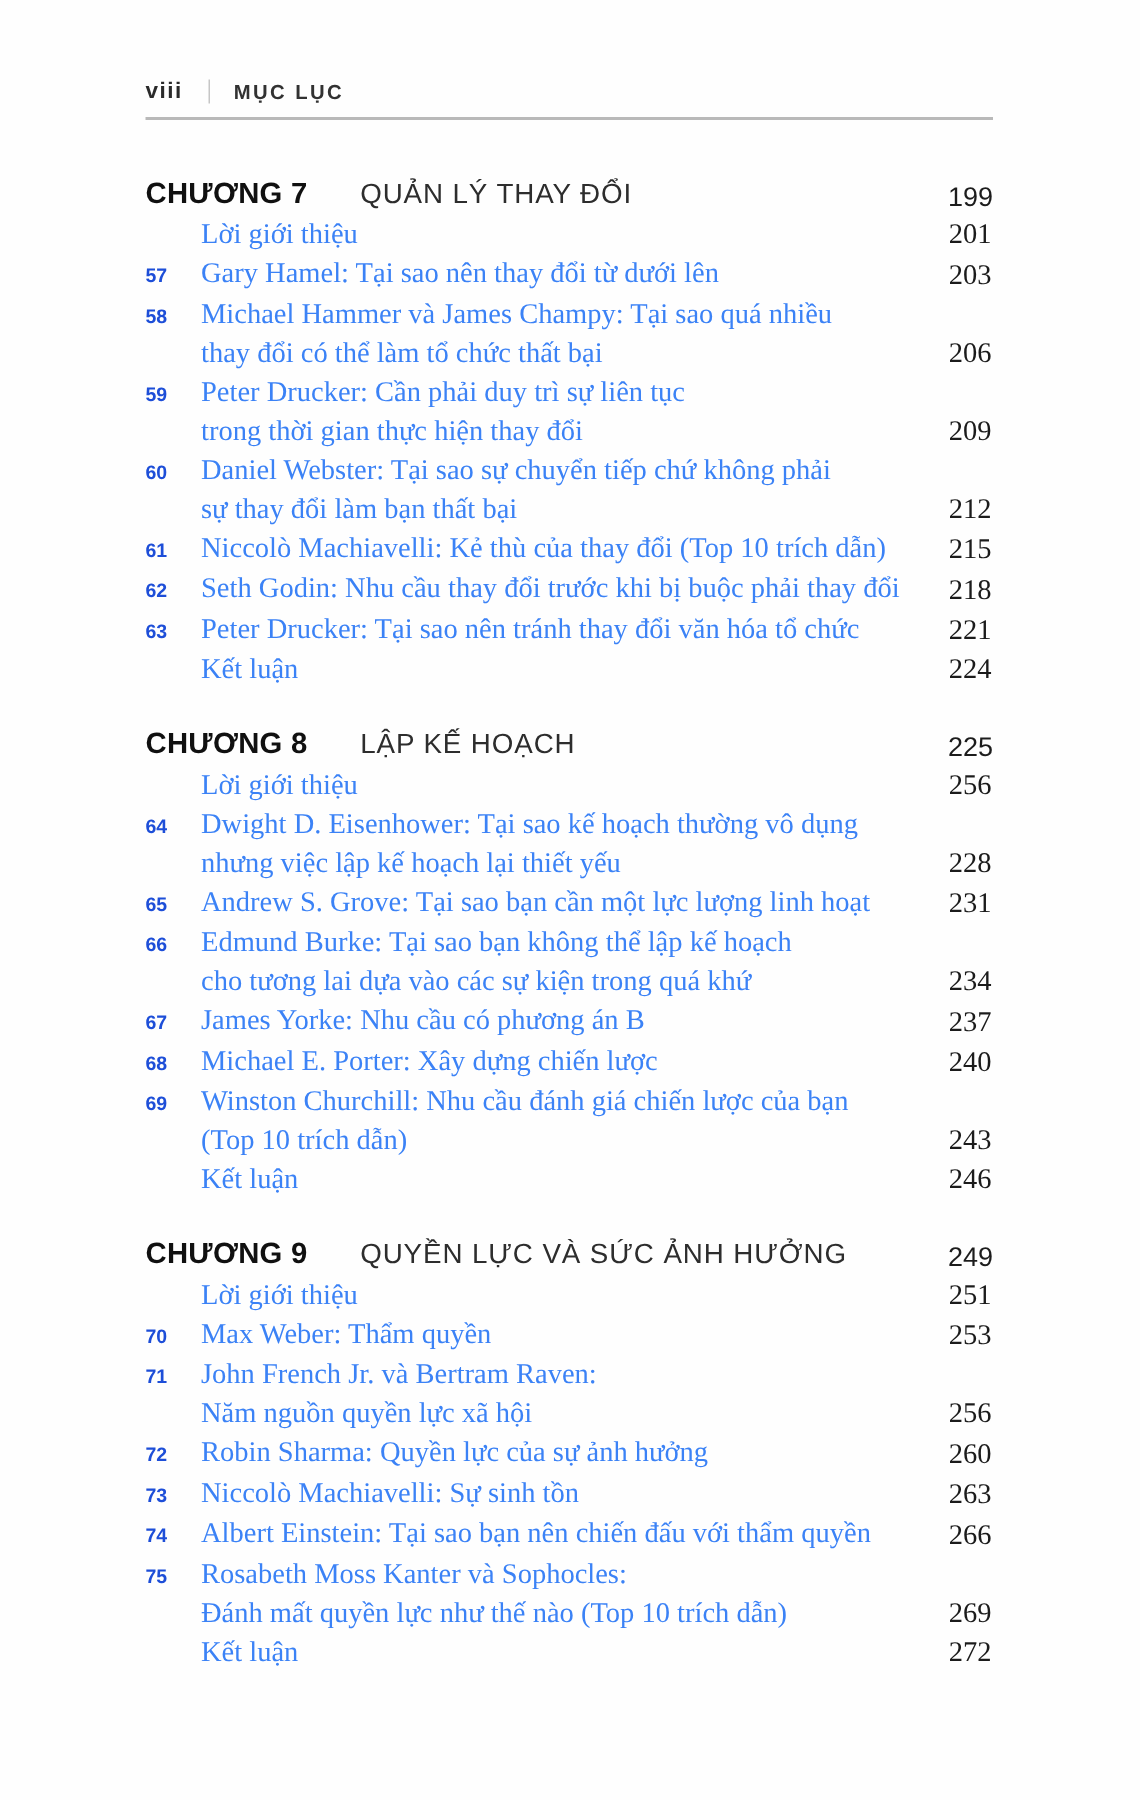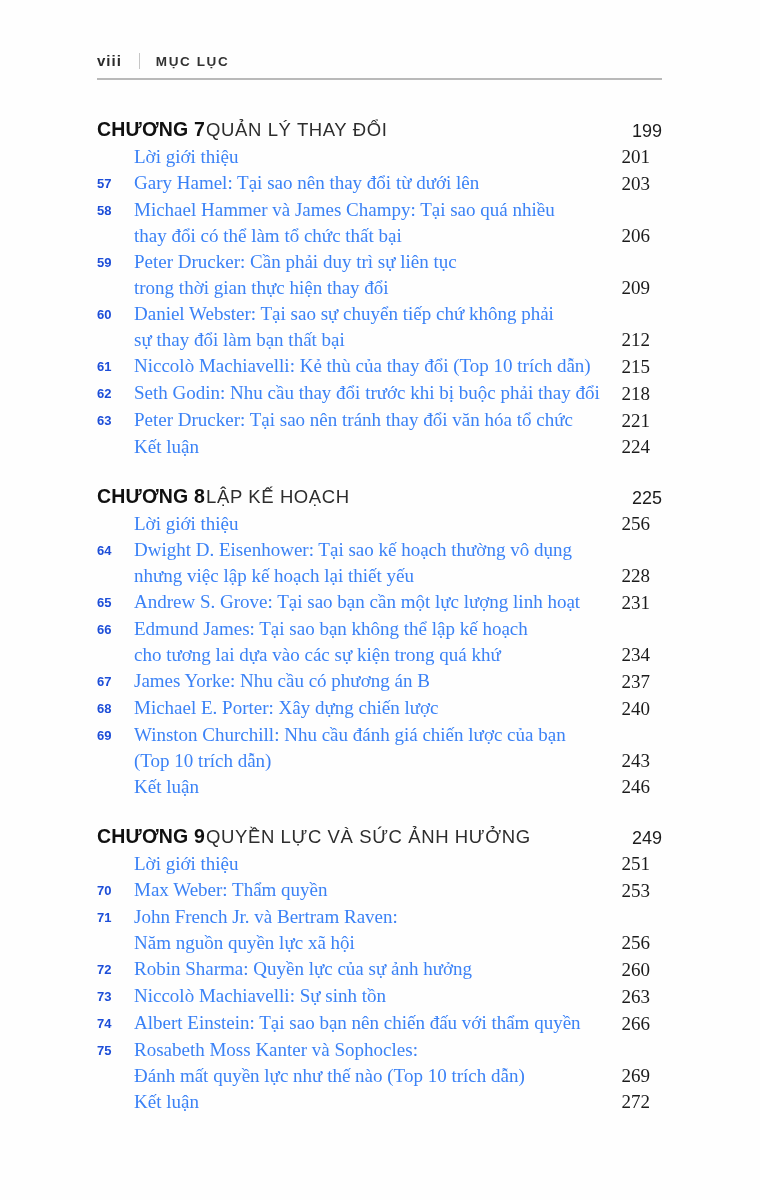--- a/index.html
+++ b/index.html
@@ -86,21 +86,21 @@
     font-weight: 700;
     color: #101010;
     letter-spacing: 0.2px;
   }
 
   .chapter-title {
     font-size: 18.5px;
     font-weight: 400;
     color: #2d2d2d;
     letter-spacing: 0.6px;
-    margin-left: 1px;
+    margin-left: 35px;
   }
 
   .chapter-page {
     position: absolute;
     right: 0;
     bottom: 0;
     font-family: "Liberation Sans", sans-serif;
     font-size: 18px;
     font-weight: 400;
     color: #1c1c1c;
@@ -125,21 +125,21 @@
   .item-title {
     font-family: "Liberation Serif", serif;
     font-size: 19px;
     color: #3b82f6;
     white-space: pre-line;
     max-width: 500px;
   }
 
   .item-page {
     position: absolute;
-    right: 12px;
+    right: 1px;
     bottom: 0;
     font-family: "Liberation Serif", serif;
     font-size: 19px;
     color: #1b1b1b;
   }
 </style>
 </head>
 <body>
 
 <div class="page">
@@ -240,21 +240,21 @@
   </div>
 
   <div class="item-row">
     <span class="item-num">65</span>
     <span class="item-title">Andrew S. Grove: Tại sao bạn cần một lực lượng linh hoạt</span>
     <span class="item-page">231</span>
   </div>
 
   <div class="item-row">
     <span class="item-num">66</span>
-    <span class="item-title">Edmund James: Tại sao bạn không thể lập kế hoạch
+    <span class="item-title">Edmund Burke: Tại sao bạn không thể lập kế hoạch
 cho tương lai dựa vào các sự kiện trong quá khứ</span>
     <span class="item-page">234</span>
   </div>
 
   <div class="item-row">
     <span class="item-num">67</span>
     <span class="item-title">James Yorke: Nhu cầu có phương án B</span>
     <span class="item-page">237</span>
   </div>
 

